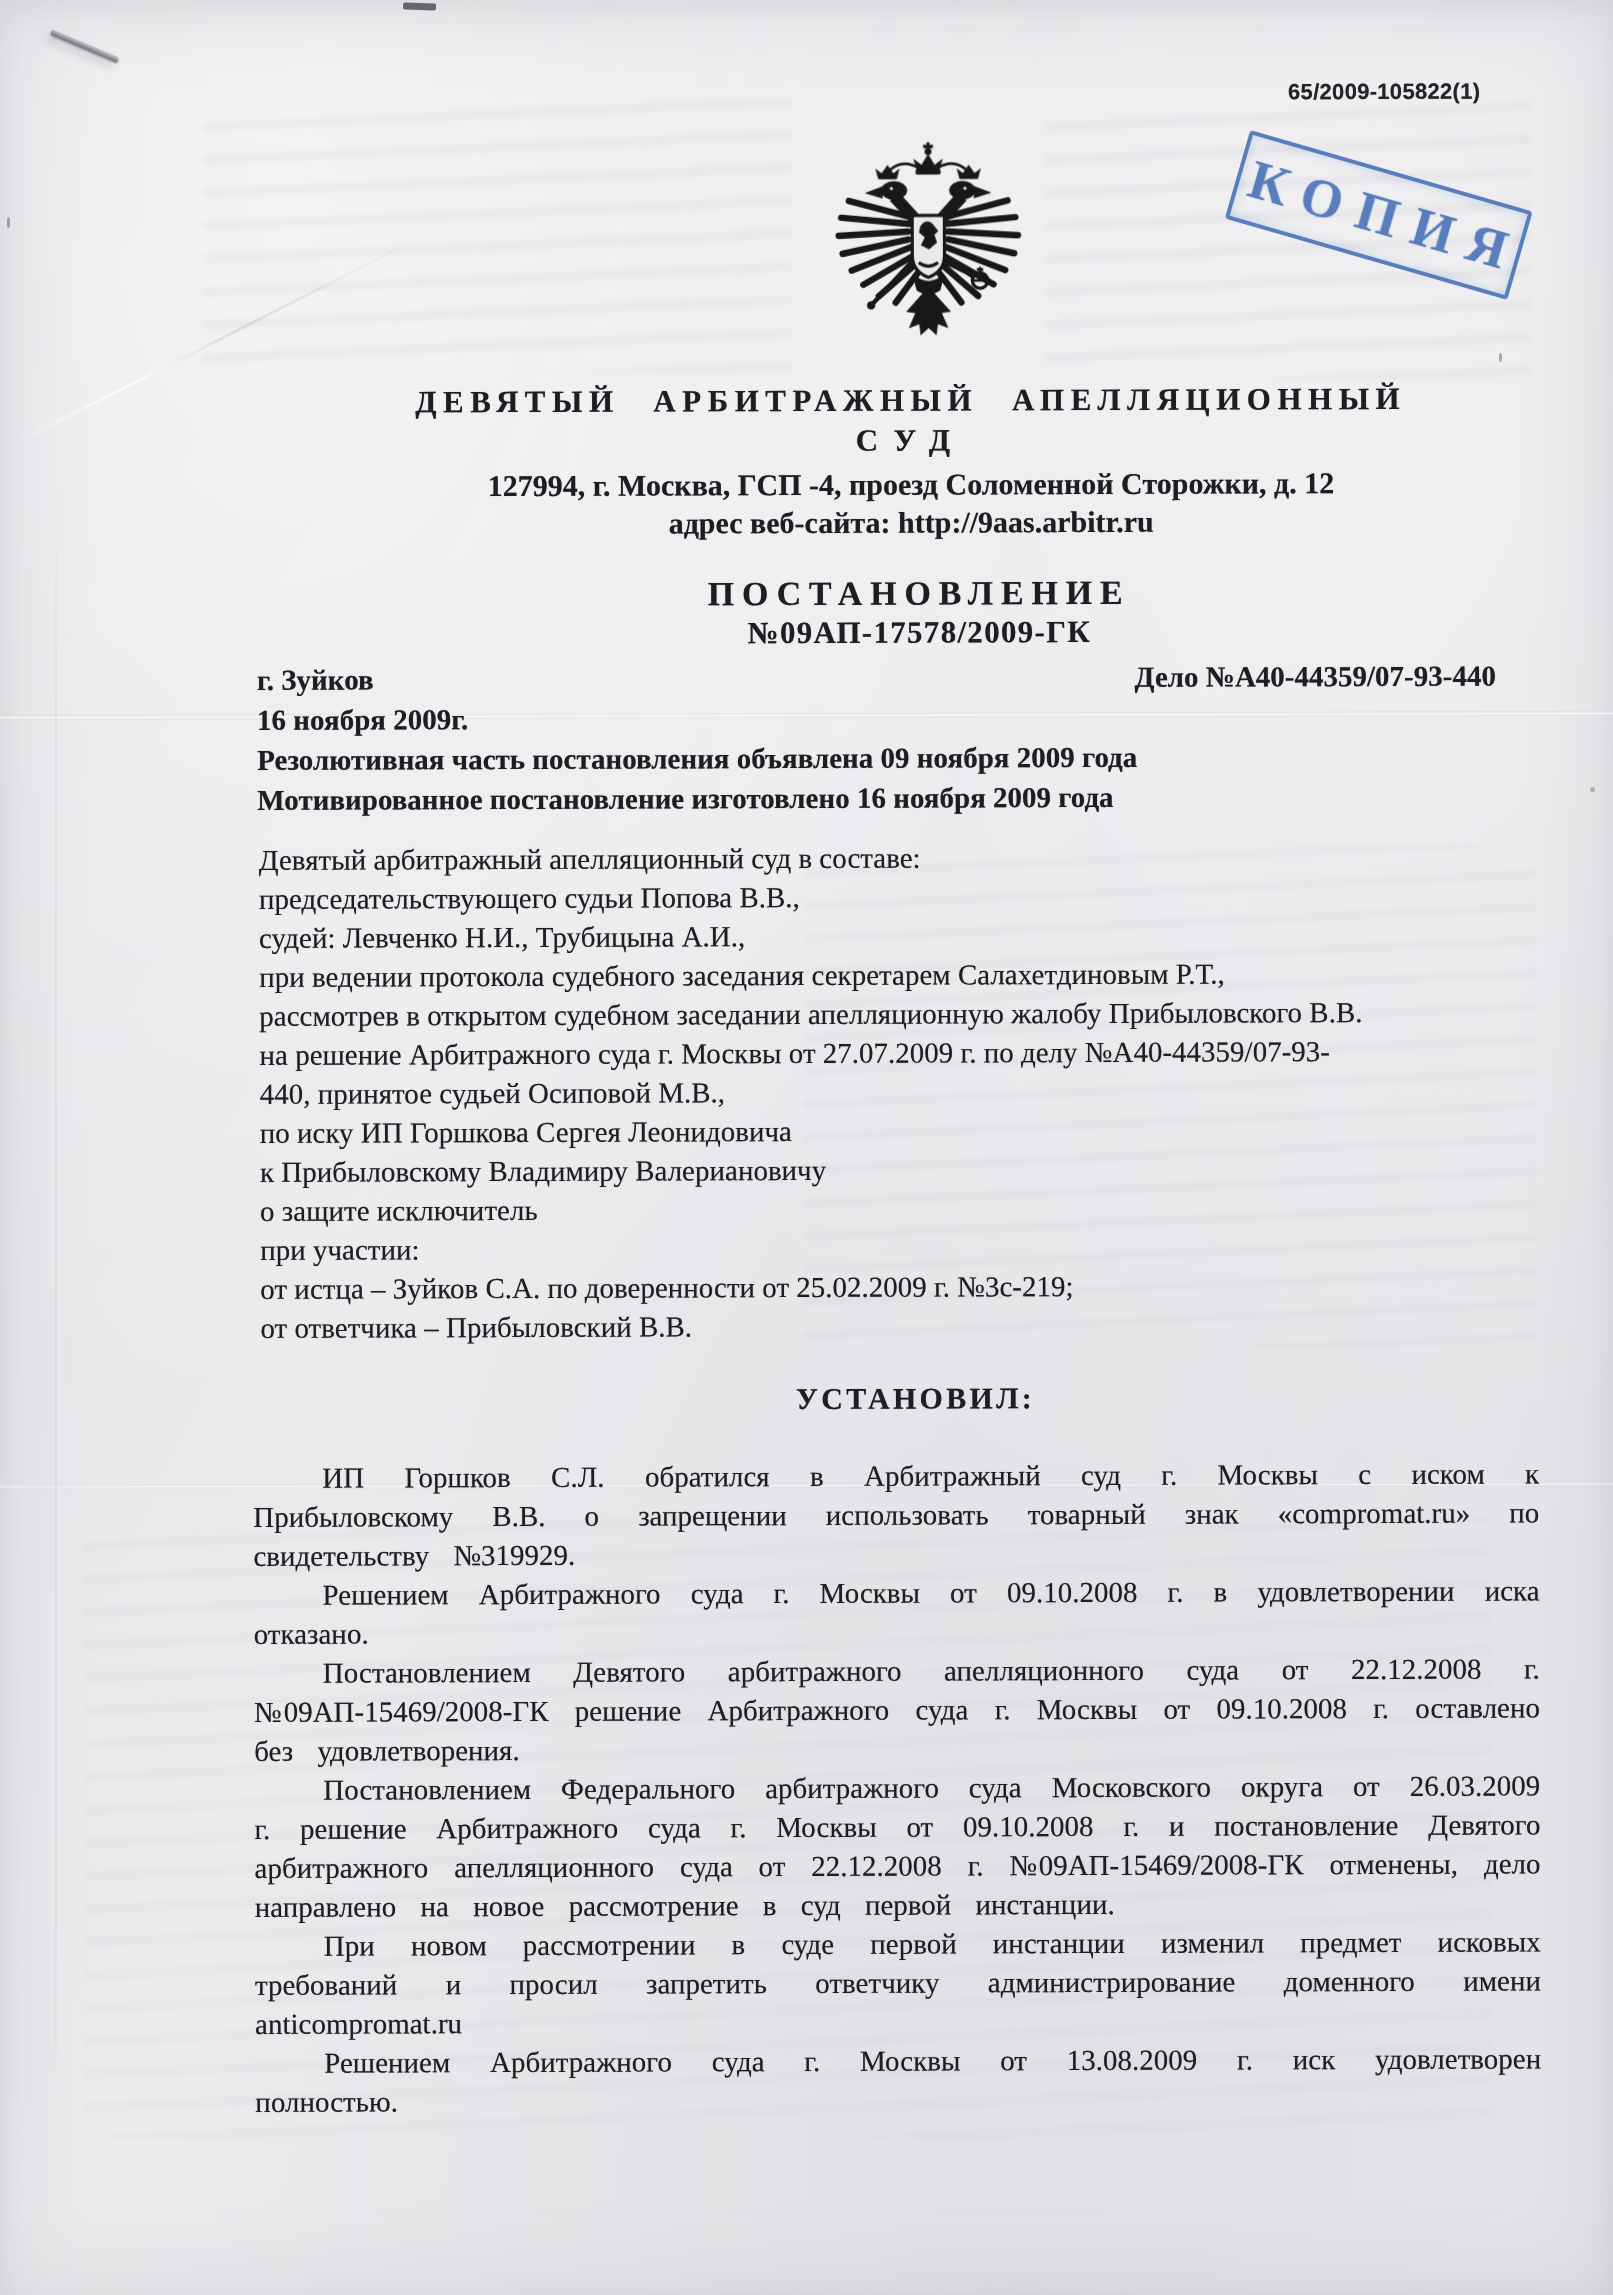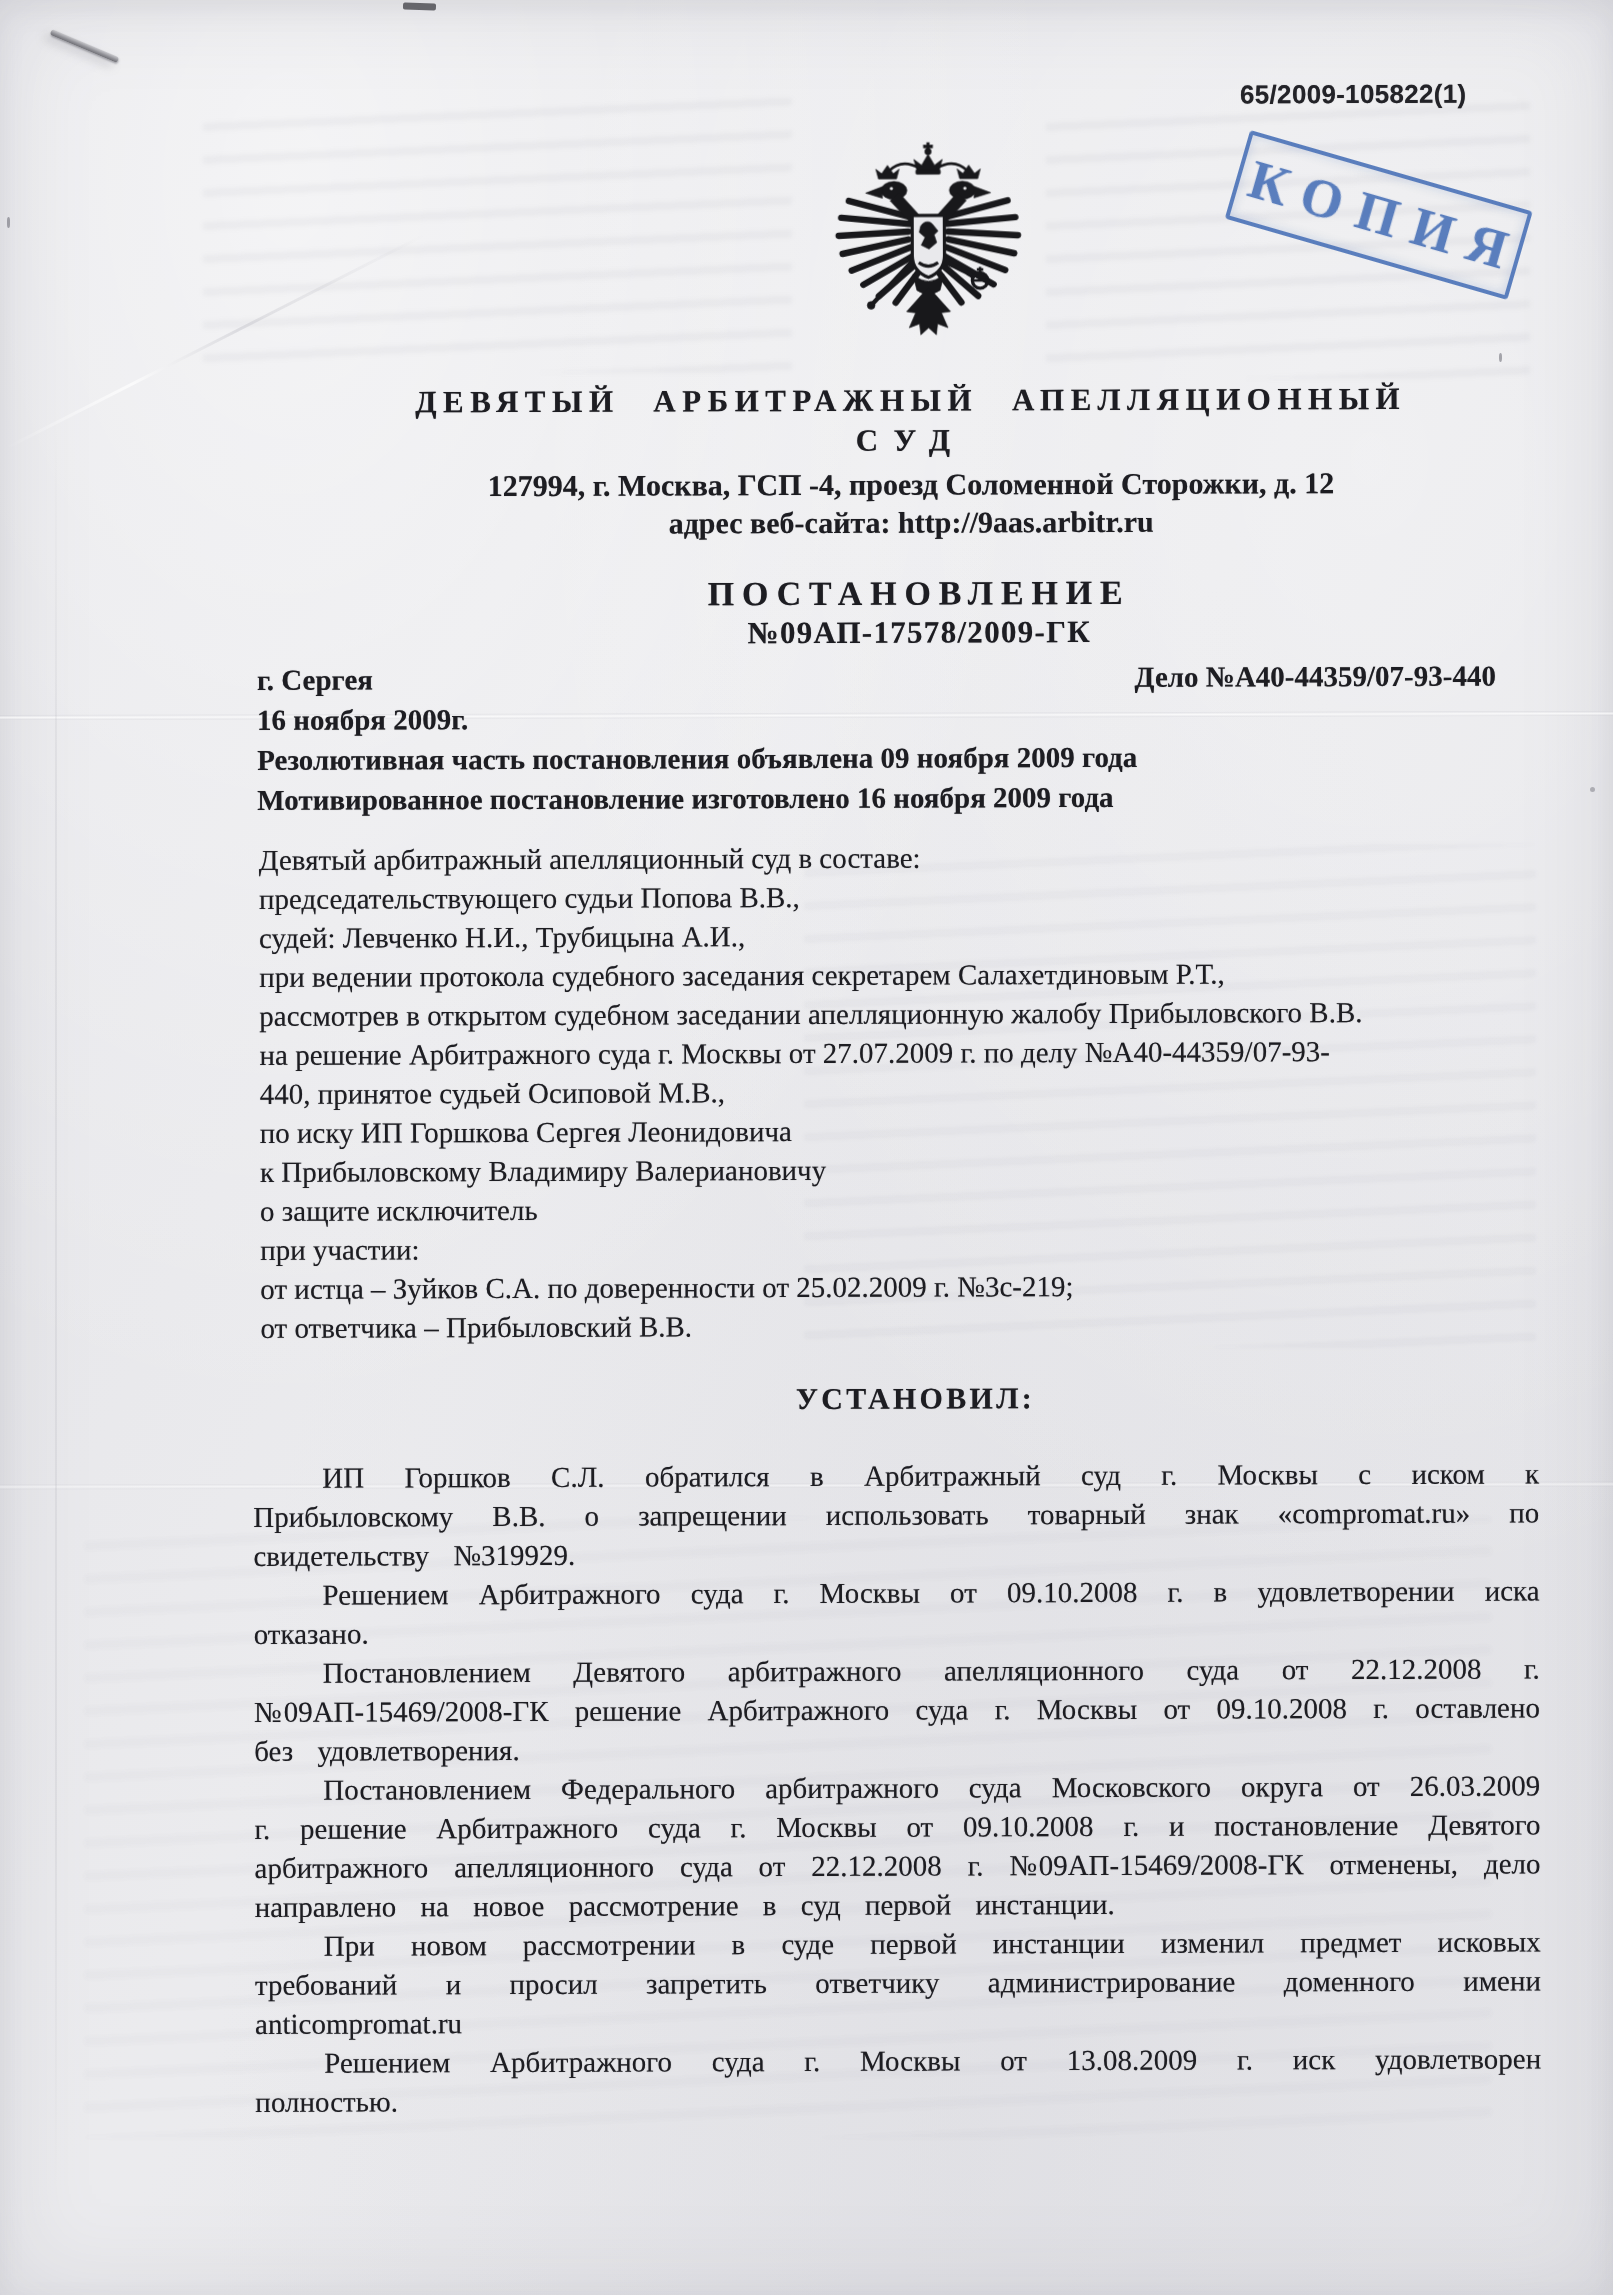--- a/index.html
+++ b/index.html
@@ -30,23 +30,23 @@
   .staple{position:absolute;left:48px;top:43px;width:73px;height:5.9px;border-radius:3.3px;
     transform:rotate(23deg);
     background:linear-gradient(to bottom,#c9c9cd,#8e8e94 60%,#6f6f75);
     box-shadow:0.7px 1.3px 2px rgba(90,90,100,0.5), -3.9px 6.5px 9.2px rgba(140,140,150,0.35);}
   .edge-mark{position:absolute;left:403px;top:2.6px;width:33px;height:6.5px;background:#3c3c42;
     border-radius:2px;transform:rotate(2deg);opacity:.75;}
   .speck{position:absolute;border-radius:50%;background:#5a5a64;}
 
   
   .registry-number{
-    position:absolute;top:81px;right:143px;
+    position:absolute;top:81px;right:129px;
     font-family:"Liberation Sans","DejaVu Sans",sans-serif;
-    font-size:26px;font-weight:600;letter-spacing:0.3px;color:#232328;
+    font-size:22px;font-weight:600;letter-spacing:0.3px;color:#232328;
   }
 
   
   .stamp{
     position:absolute;left:1235px;top:171px;width:286px;height:84px;
     display:flex;align-items:center;justify-content:center;
     border:4.6px solid #4a72b8;border-radius:3.9px;
     transform:rotate(16.3deg);
     color:#4a72b8;opacity:0.9;filter:blur(0.3px);
     box-shadow:inset 0 0 11.8px rgba(70,110,180,0.25);
@@ -181,21 +181,21 @@
       <div class="court-site">адрес веб-сайта: http://9aas.arbitr.ru</div>
     </div>
 
     <div class="col ruling-head doc-text">
       <div class="ruling-title">ПОСТАНОВЛЕНИЕ</div>
       <div class="ruling-number">№09АП-17578/2009-ГК</div>
     </div>
 
     <div class="col meta doc-text">
       <div class="meta-row">
-        <span>г. Сергея</span>
+        <span>г. Зуйков</span>
         <span>Дело №А40-44359/07-93-440</span>
       </div>
       <div>16 ноября 2009г.</div>
       <div>Резолютивная часть постановления объявлена 09 ноября 2009 года</div>
       <div>Мотивированное постановление изготовлено 16 ноября 2009 года</div>
     </div>
 
     <div class="col composition doc-text">
         <div class="comp-line">Девятый арбитражный апелляционный  суд в составе:</div>
         <div class="comp-line">председательствующего судьи  Попова В.В.,</div>

